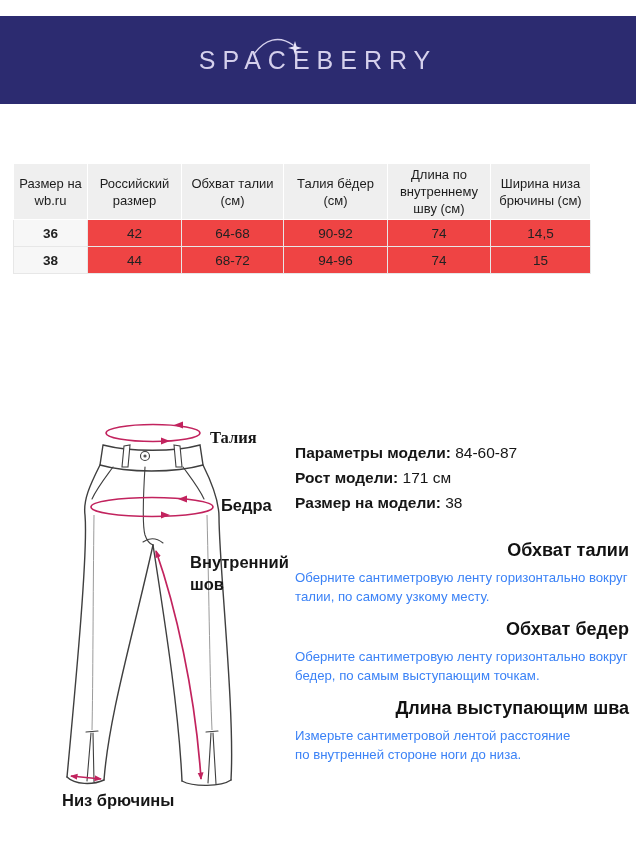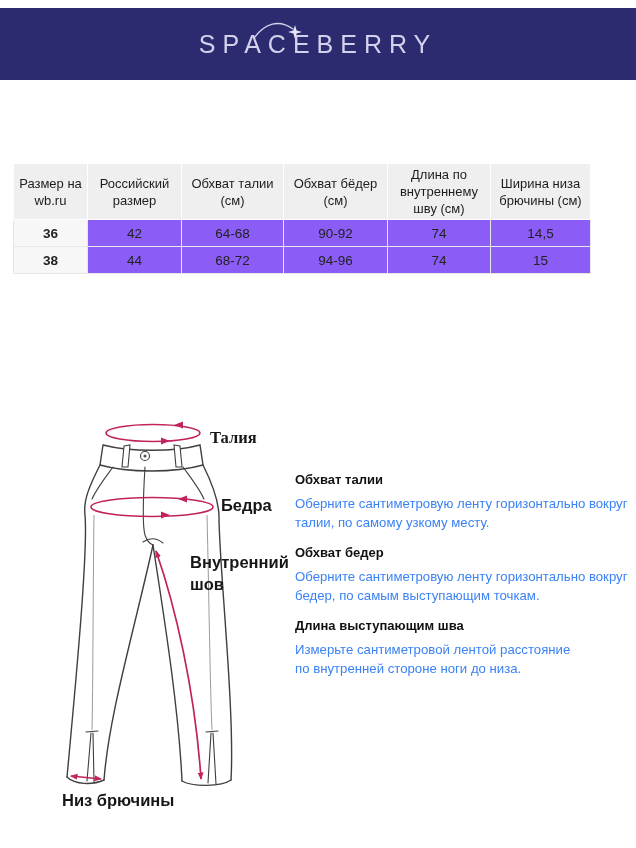--- a/index.html
+++ b/index.html
@@ -5,42 +5,42 @@
   * { margin:0; padding:0; box-sizing:border-box; }
   html,body { background:#ffffff; }
   .page {
     position:relative; width:636px; height:848px; margin:0 auto;
     background:#ffffff; overflow:hidden;
     font-family:"Liberation Sans", sans-serif; color:#1d1d1d;
   }
 
   
   .banner {
-    position:absolute; left:0; top:8px; width:636px; height:72px;
+    position:absolute; left:0; top:16px; width:636px; height:88px;
     background:#2c2b70; display:flex; align-items:center; justify-content:center;
   }
   .logo-wrap { position:relative; }
   .logo-text {
     font-size:25px; letter-spacing:7px; font-weight:400; color:#d5d0ec;
     padding-top:12px;
   }
   .comet { position:absolute; left:52px; top:-12px; width:58px; height:32px; }
 
   
   table.size-table {
     position:absolute; left:13px; top:163px; width:577px;
     border-collapse:collapse; table-layout:fixed; font-size:13px;
   }
   .size-table th {
     background:#efefef; border:1.5px solid #ffffff;
     font-weight:400; color:#1d1d1d; line-height:17px;
     height:54px; text-align:center; vertical-align:middle; padding:2px 3px;
   }
   .size-table td {
-    background:#8b5cf6; border:1px solid #e7e7e7;
+    background:#ef4444; border:1px solid #e7e7e7;
     height:27px; text-align:center; vertical-align:middle;
     font-size:13.5px; color:#222;
   }
   .size-table td.first { background:#f7f7f7; font-weight:700; }
 
   
   .pants-svg { position:absolute; left:35px; top:415px; width:240px; height:400px; }
   .fig-label {
     position:absolute; font-size:16.5px; font-weight:600; color:#161616;
     white-space:pre-line; line-height:22px;
@@ -49,21 +49,21 @@
   .lbl-hips   { left:221px; top:494px; }
   .lbl-inseam { left:190px; top:551px; }
   .lbl-hem    { left:62px;  top:789px; }
 
   
   .right-col { position:absolute; left:295px; top:444px; width:334px; }
   .model-params p { font-size:15.5px; margin:0 0 7px; color:#161616; }
   .model-params b { font-weight:700; }
   .sections { margin-top:28px; }
   .section { margin-bottom:13px; }
-  .section h3 { font-size:13px; font-weight:700; color:#111; margin:0 0 7px; }
+  .section h3 { font-size:18px; font-weight:700; color:#111; margin:0 0 7px;text-align:right; }
   .section p {
     font-size:13.2px; line-height:19px; color:#3b82f6;
     margin:0; white-space:pre-line;
   }
 </style>
 </head>
 <body>
 
 <div class="page">
 
@@ -85,21 +85,21 @@
         <col style="width:102px">
       <col style="width:104px">
         <col style="width:103px">
         <col style="width:100px">
     </colgroup>
     <thead>
       <tr>
         <th>Размер на wb.ru</th>
         <th>Российский размер</th>
         <th>Обхват талии (см)</th>
-        <th>Обхват бёдер (см)</th>
+        <th>Талия бёдер (см)</th>
         <th>Длина по внутреннему шву (см)</th>
         <th>Ширина низа брючины (см)</th>
       </tr>
     </thead>
     <tbody>
       <tr>
         <td class="first">36</td>
         <td>42</td>
         <td>64-68</td>
         <td>90-92</td>
@@ -182,20 +182,34 @@
     </g>
   </svg>
 
   <div class="fig-label lbl-waist">Талия</div>
   <div class="fig-label lbl-hips">Бедра</div>
   <div class="fig-label lbl-inseam">Внутренний
 шов</div>
   <div class="fig-label lbl-hem">Низ брючины</div>
 
   <div class="right-col">
+    <div class="model-params">
+      <p>
+        <b>Параметры модели:</b>
+        <span>84-60-87</span>
+      </p>
+      <p>
+        <b>Рост модели:</b>
+        <span>171 см</span>
+      </p>
+      <p>
+        <b>Размер на модели:</b>
+        <span>38</span>
+      </p>
+    </div>
 
     <div class="sections">
       <div class="section">
         <h3>Обхват талии</h3>
         <p>Оберните сантиметровую ленту горизонтально вокруг
 талии, по самому узкому месту.</p>
       </div>
       <div class="section">
         <h3>Обхват бедер</h3>
         <p>Оберните сантиметровую ленту горизонтально вокруг

